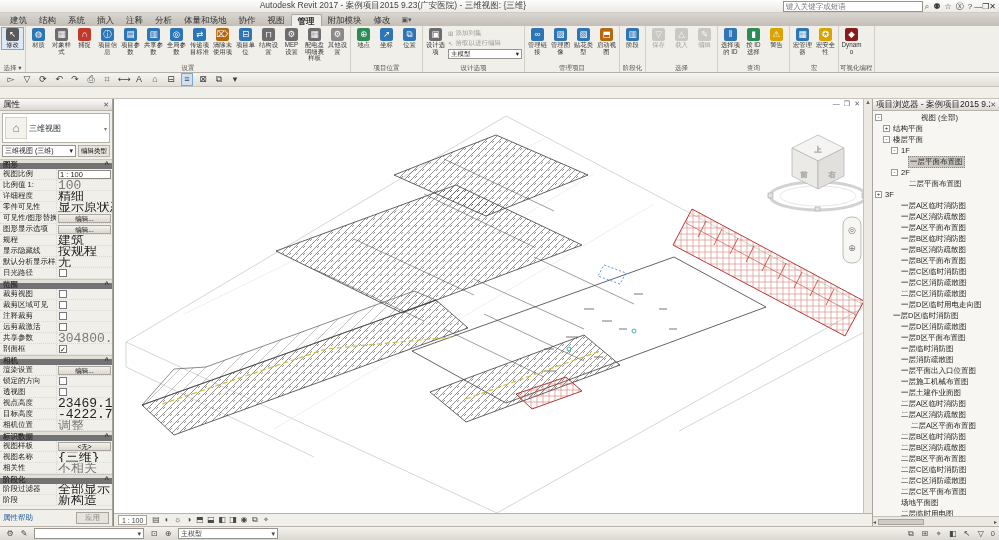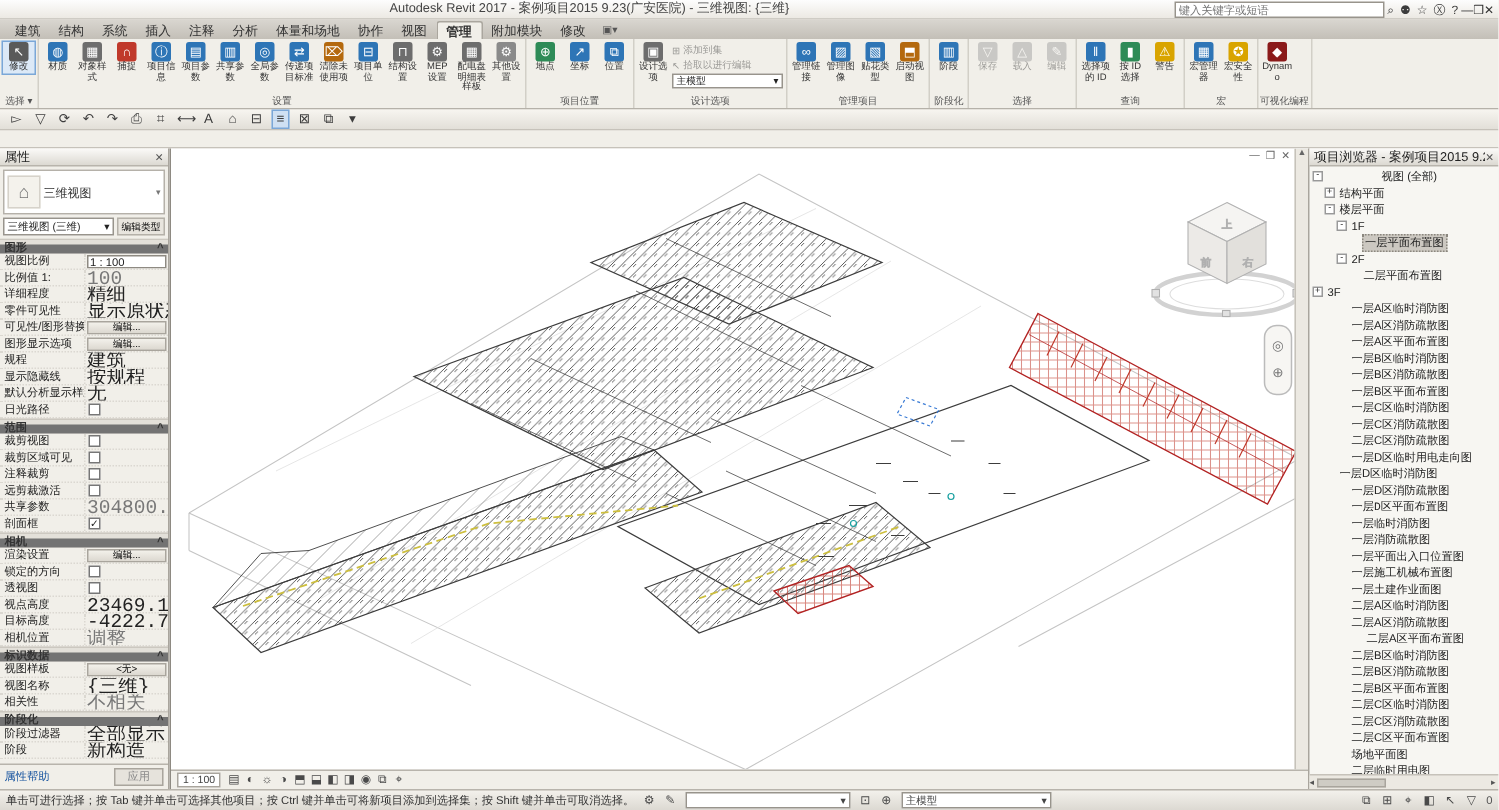--- a/index.html
+++ b/index.html
@@ -800,21 +800,20 @@
       </div>
     <div class="hscroll">
       <span>◂</span>
         <div class="hthumb"></div>
         <span style="margin-left:auto;margin-right:2px;">▸</span>
     </div>
   </div>
 </div>
 
 <div class="statusbar">
-  <span class="sb-text">单击可进行选择；按 Tab 键并单击可选择其他项目；按 Ctrl 键并单击可将新项目添加到选择集；按 Shift 键并单击可取消选择。</span>
   <span id="sb-left-icons" style="display:flex;gap:2px;">
       <span class="sb-ic">⚙</span>
       <span class="sb-ic">✎</span>
     </span>
   <span class="sb-sel" style="width:110px;">
     <span></span>
       <span>▾</span>
   </span>
   <span id="sb-mid-icons" style="display:flex;gap:2px;">
       <span class="sb-ic">⊡</span>

